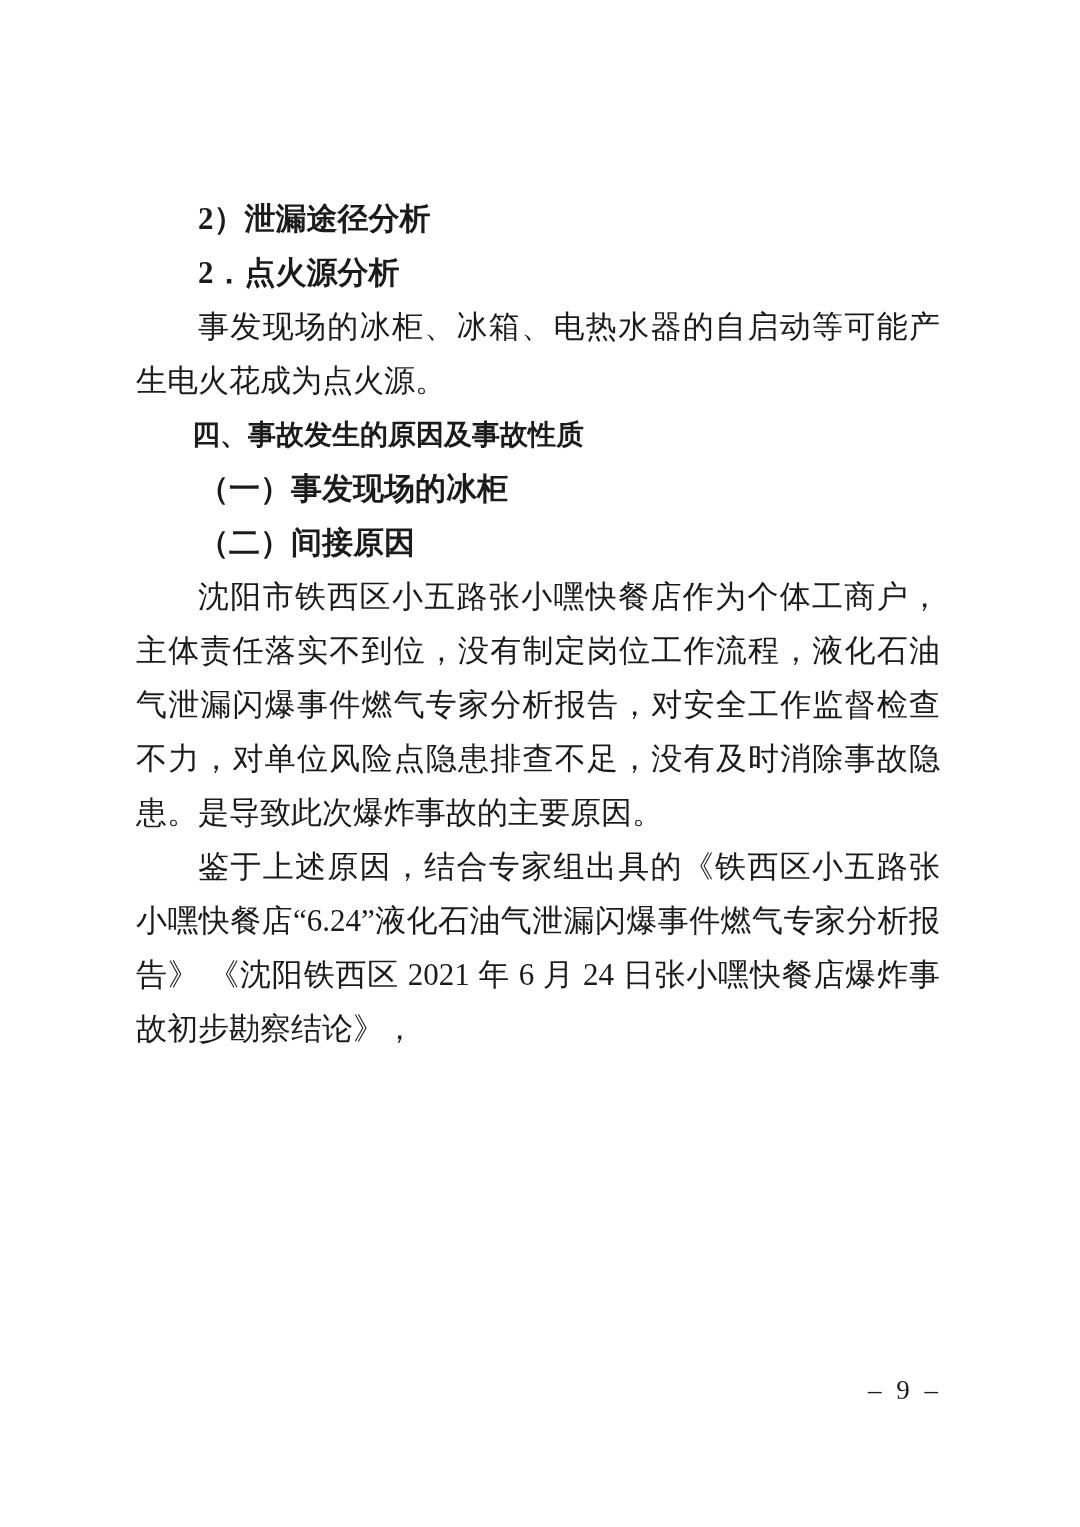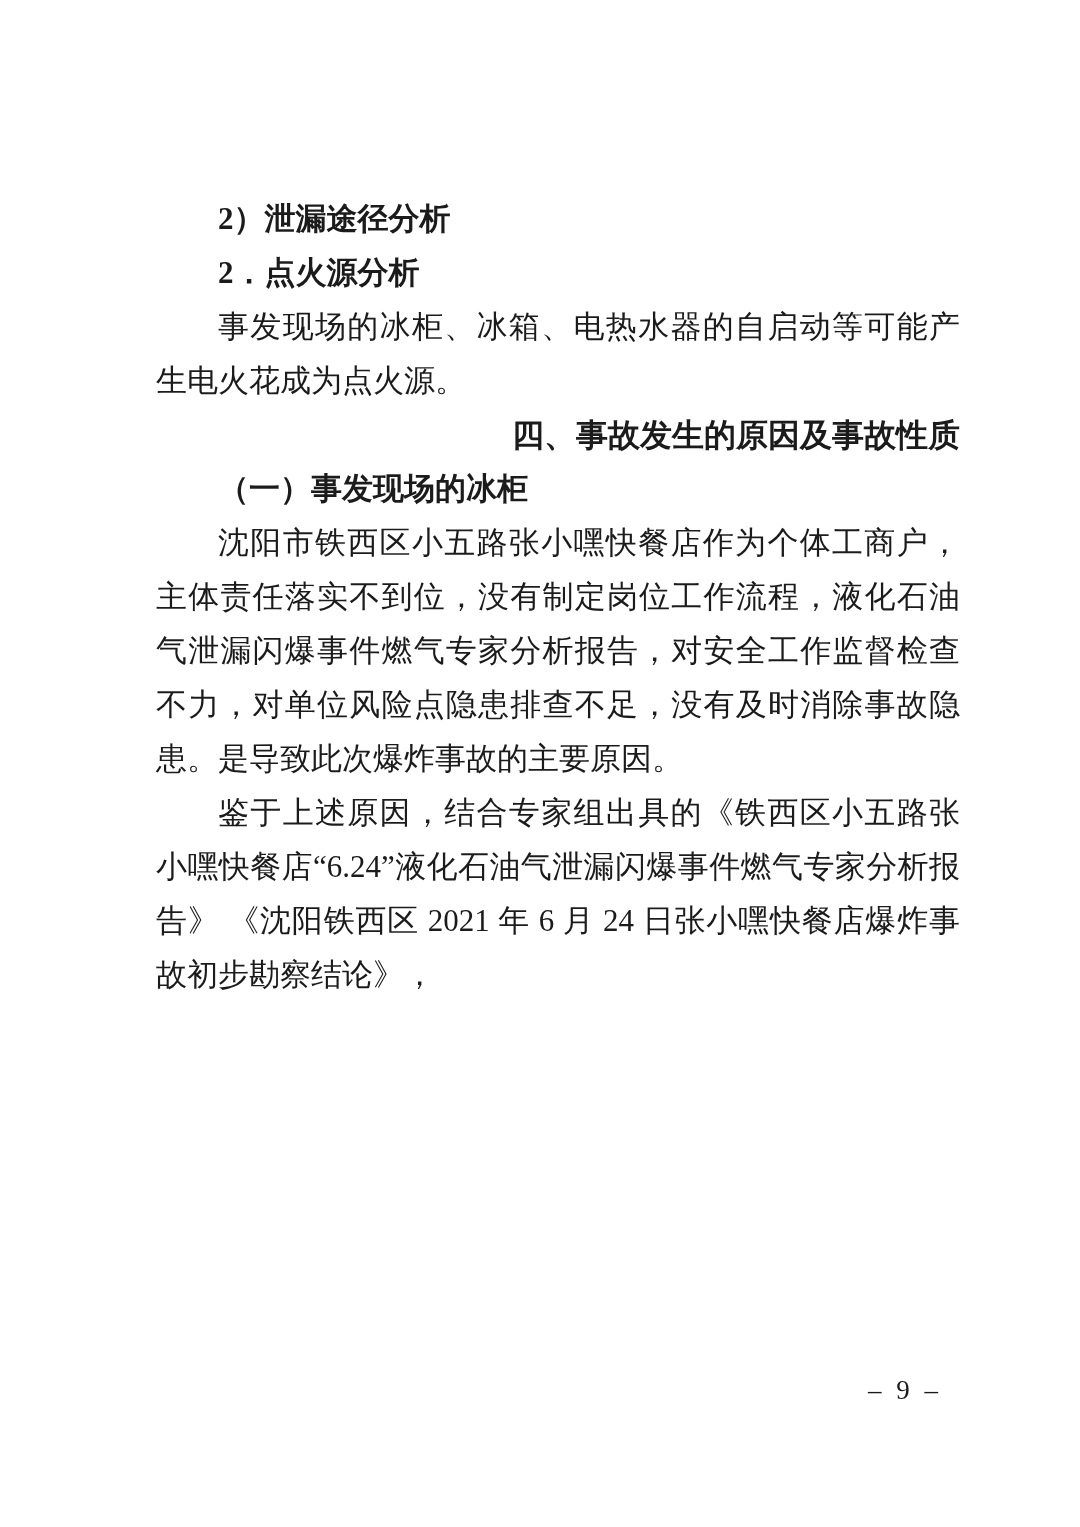--- a/index.html
+++ b/index.html
@@ -12,36 +12,36 @@
     width: 1080px;
     height: 1527px;
     background: #ffffff;
     color: #1b1b1b;
     font-family: "Liberation Serif", serif;
     overflow: hidden;
   }
   .content {
     position: absolute;
     top: 192px;
-    left: 156px;
+    left: 136px;
     width: 804px;
   }
   .line {
     margin: 0;
     font-size: 31px;
     line-height: 54px;
     text-align: justify;
     text-indent: 2em;
     word-break: break-all;
   }
   .h-major {
     font-weight: bold;
     font-family: "Liberation Sans", sans-serif;
-    font-size: 32px;
-    text-align: right;
+    font-size: 28px;
+    text-align: left;
   }
   .h-sub {
     font-weight: bold;
     text-align: left;
   }
   .footer {
     position: absolute;
     top: 1375px;
     right: 138px;
     font-size: 27px;
@@ -61,20 +61,21 @@
 
     <p class="line h-sub">2．点火源分析</p>
 
     <p class="line">事发现场的冰柜、冰箱、电热水器的自启动等可能产生电火花成为点火源。</p>
 
     <p class="line h-major">四、事故发生的原因及事故性质</p>
 
     <p class="line h-sub">（一）事发现场的冰柜</p>
 
 
+    <p class="line h-sub">（二）间接原因</p>
 
     <p class="line">沈阳市铁西区小五路张小嘿快餐店作为个体工商户，主体责任落实不到位，没有制定岗位工作流程，液化石油气泄漏闪爆事件燃气专家分析报告，对安全工作监督检查不力，对单位风险点隐患排查不足，没有及时消除事故隐患。是导致此次爆炸事故的主要原因。</p>
 
 
     <p class="line">鉴于上述原因，结合专家组出具的《铁西区小五路张小嘿快餐店“6.24”液化石油气泄漏闪爆事件燃气专家分析报告》 《沈阳铁西区 2021 年 6 月 24 日张小嘿快餐店爆炸事故初步勘察结论》，</p>
 
   </div>
 
   <div class="footer">– 9 –</div>
 </div>

